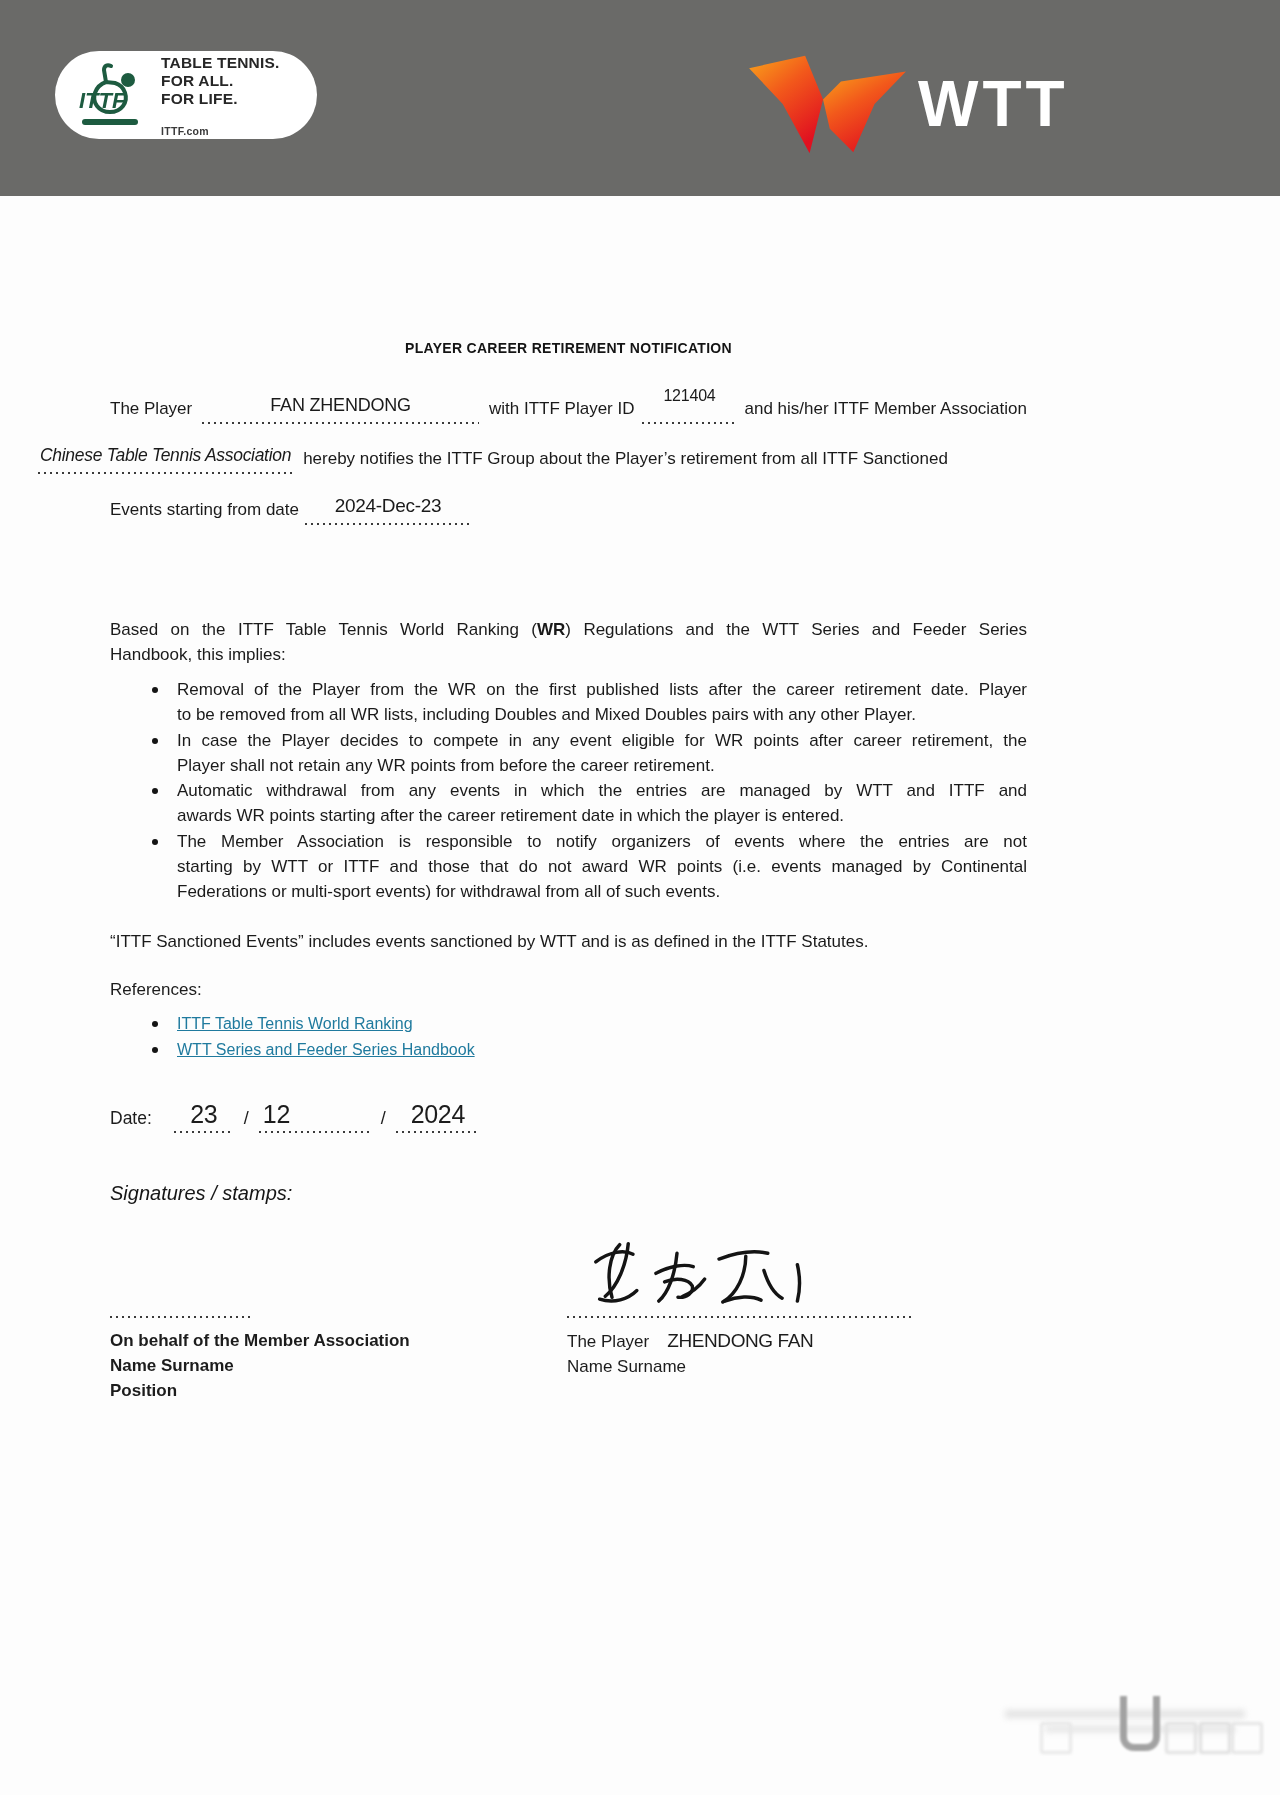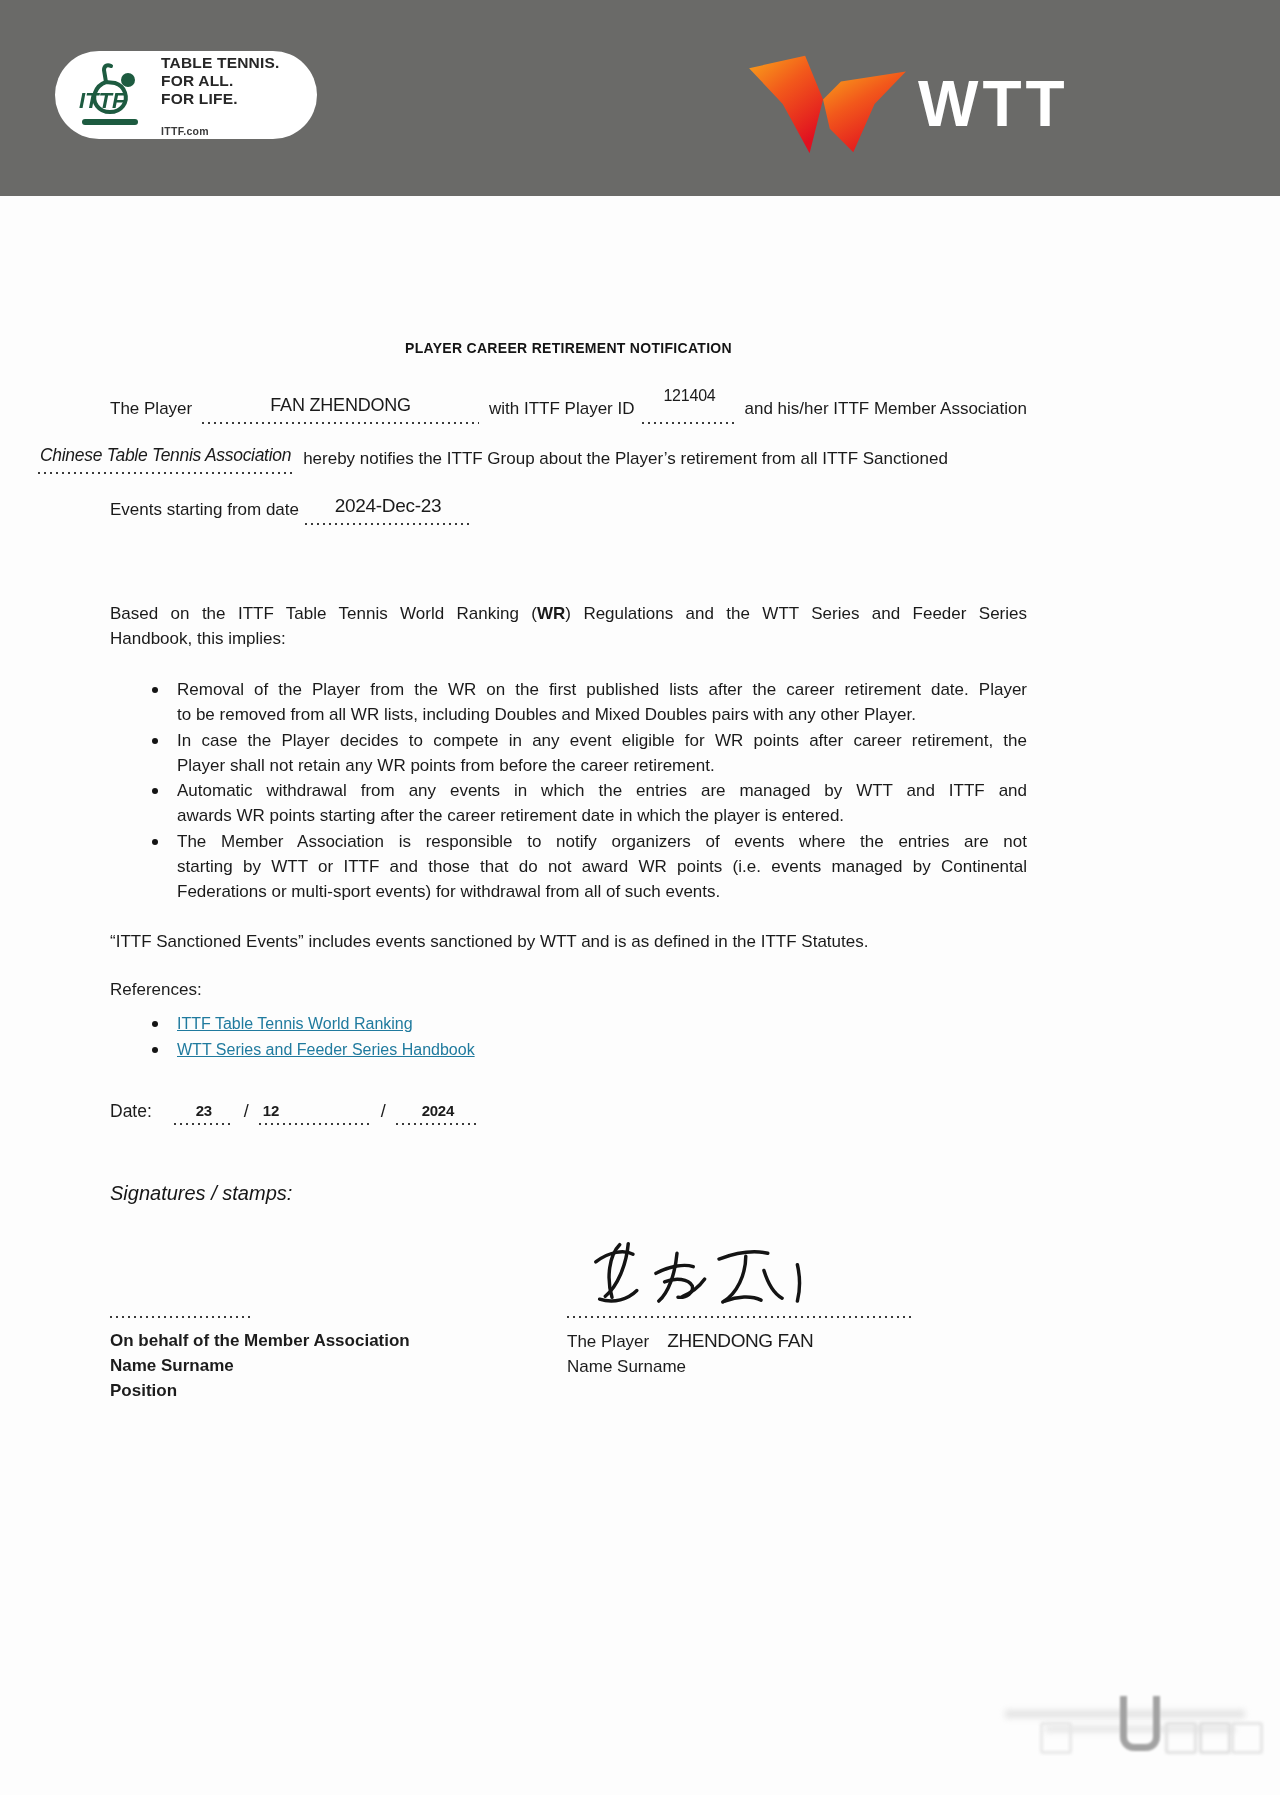--- a/index.html
+++ b/index.html
@@ -45,39 +45,39 @@
   .fill-id .val { top:-13px; font-size:16px; }
   .iline-2 { margin-left:-72px; }
   .fill-assoc { margin-right:10px; padding:0 2px 3px; }
   .fill-assoc .val { font-size:17.5px; letter-spacing:-.3px;font-style:italic; }
   .fill-date { width:150px; margin-left:6px; }
   .fill-date .val { font-size:19px; letter-spacing:-.3px; }
 
   .body-text { font-size:17px; line-height:25.3px; color:#1a1a1a; }
   .just { text-align:justify; text-align-last:justify; }
 
-  .basis { position:absolute; left:110px; top:601px; width:917px; }
+  .basis { position:absolute; left:110px; top:617px; width:917px; }
 
   .bullets { position:absolute; left:145px; top:677px; width:882px; }
   .bullet { position:relative; padding-left:32px; }
   .bullet .dot { position:absolute; left:7px; top:10px; width:6px; height:6px; border-radius:50%; background:#141414; }
 
   .sanctioned { position:absolute; left:110px; top:929px; width:917px; }
 
   .references { position:absolute; left:110px; top:980px; width:917px; }
   .ref-label { font-size:17px; margin-bottom:11px; }
   .ref-item { position:relative; padding-left:67px; line-height:26px; }
   .ref-item .dot { position:absolute; left:42px; top:10px; width:6px; height:6px; border-radius:50%; background:#141414; }
   .ref-link { color:#1f7a9e; text-decoration:underline; font-size:16px; }
 
   .date-line { position:absolute; left:110px; top:1101px; width:600px; font-size:17.5px; display:flex; align-items:baseline; }
   .date-line .lbl { margin-right:22px; }
   .date-line .slash { margin:0 10px; font-size:18px; }
   .fill-d { padding:0 4px 3px; }
-  .fill-d .val { top:-1px; font-size:15px; letter-spacing:-.3px;font-weight:bold; }
+  .fill-d .val { top:-1px; font-size:25px; letter-spacing:-.3px; }
   .fill-d-day { width:52px; }
   .fill-d-month { width:104px; text-align:left; }
   .fill-d-year { width:76px; }
 
   .sig-heading { position:absolute; left:110px; top:1182px; font-size:20px; font-style:italic; color:#161616; }
 
   .signature-svg { position:absolute; left:578px; top:1238px; width:240px; height:86px; }
 
   .sig-line { position:absolute; top:1312px; height:6px; }
   .sig-line-left { left:110px; width:142px; }

